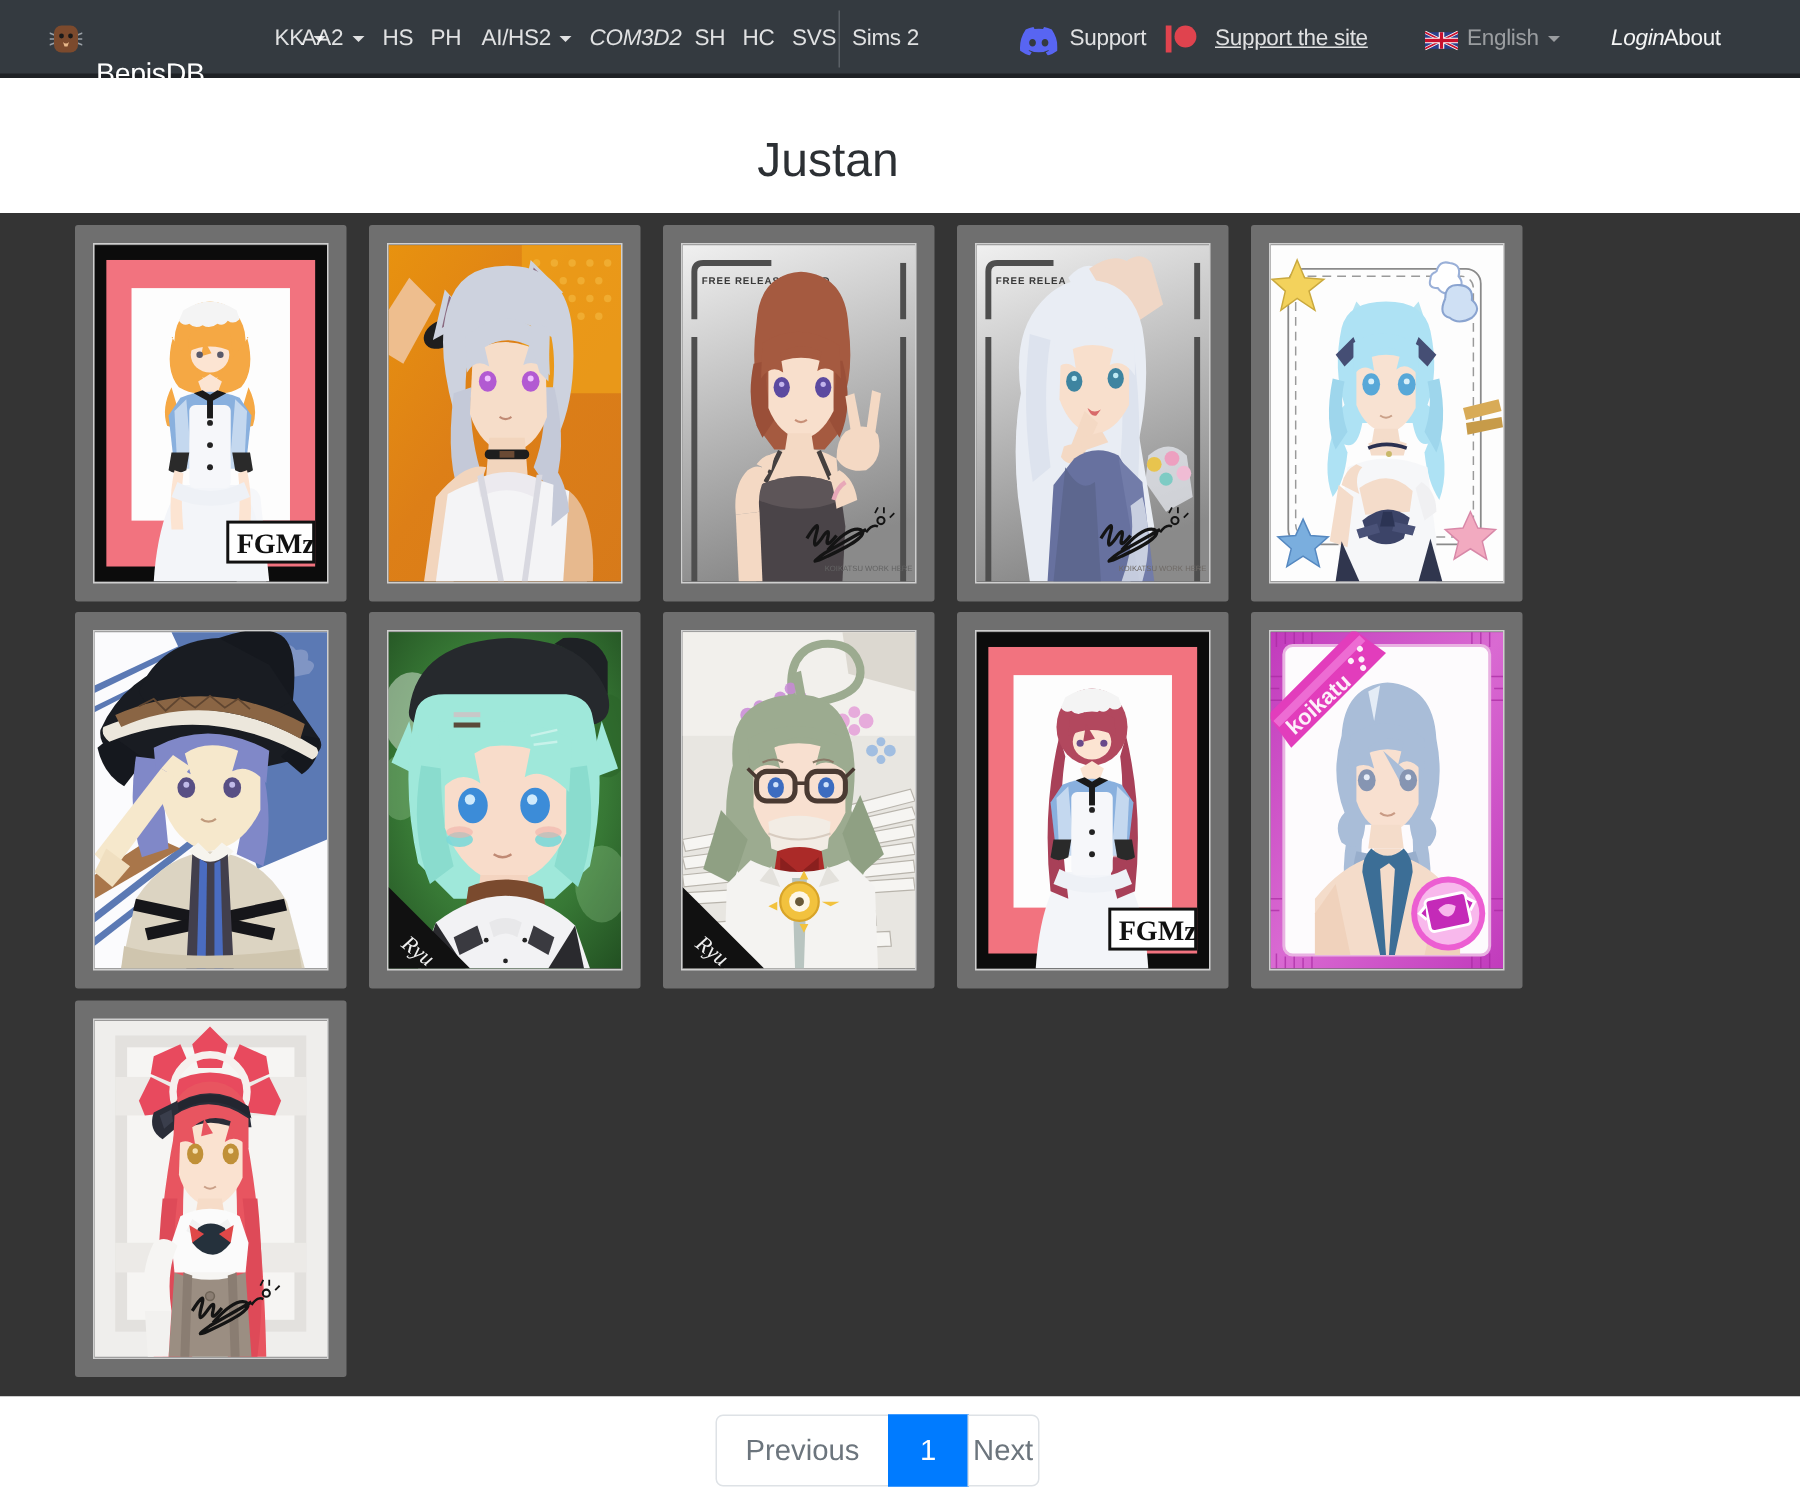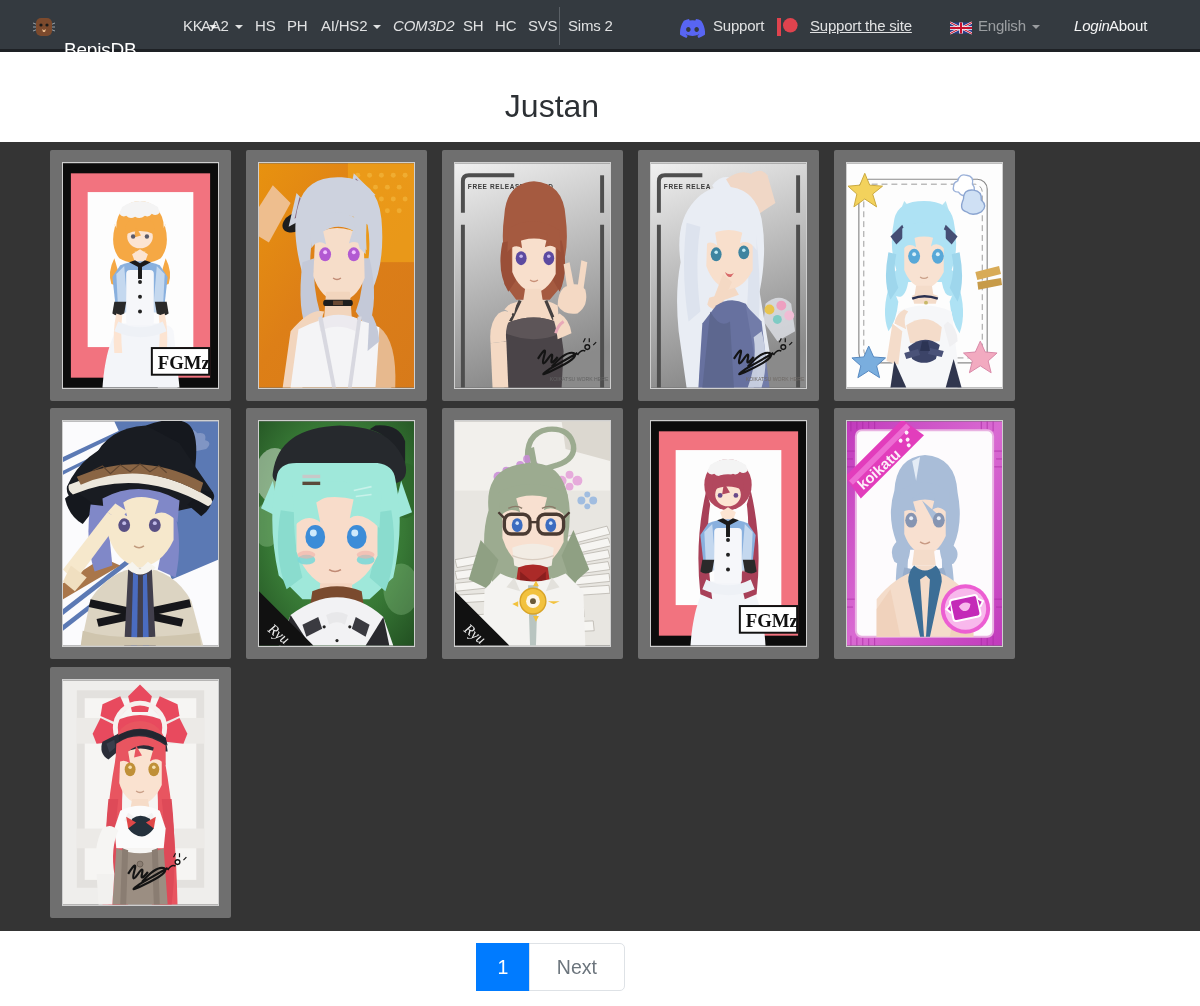--- a/index.html
+++ b/index.html
@@ -26,21 +26,21 @@
   #darkzone { position:absolute; left:0; top:142px; width:1200px; height:789px; background:#343434; }
   .tile { position:absolute; width:181px; height:251px; background:#6f6f6f; border-radius:2px; }
   .tile svg { position:absolute; left:12px; top:12px; width:157px; height:227px;
               border:1px solid #cfcfcf; }
   
   #pagerow { position:absolute; left:0; top:931px; width:1200px; height:75px; background:#fff; }
   #pager { position:absolute; left:477px; top:12px; height:48px; display:flex; }
   .pg { font-size:19.5px; line-height:24px; padding:11px 19px; border:1px solid #dee2e6;
         background:#fff; color:#6c757d; }
   .pg.prev { border-radius:5px 0 0 5px; }
-  .pg.next { border-radius:0 5px 5px 0; margin-left:-1px; padding:11px 27px; }
+  .pg.next { border-radius:0 5px 5px 0; margin-left:-1px; padding:11px 3px; }
   .pg.cur { background:#007bff; border-color:#007bff; color:#fff; margin-left:-1px; padding:11px 20.5px; }
 </style>
 </head>
 <body>
 <div id="page">
 
   <div id="nav">
       <span style="position:absolute;left:0;top:49px;width:1200px;height:3px;background:#1e2125;"></span>
     <span class="nv" style="left:33px; top:2px;">
       <svg width="22" height="22" viewBox="0 0 22 22" style="vertical-align:-5px">
@@ -651,17 +651,18 @@
       <path d="M106 192 q4 -6 8 -4" stroke-width="1.6"></path>
       <circle cx="116" cy="184" r="2.4" stroke-width="1.4"></circle>
       <path d="M112 179 l2 -4 M118 179 l0 -4 M122 182 l3 -3" stroke-width="1.2"></path>
     </g>
   </svg>
   </div>
   </div>
 
   <div id="pagerow">
     <div id="pager">
+      <span class="pg prev">Previous</span>
       <span class="pg cur">1</span>
       <span class="pg next">Next</span>
     </div>
   </div>
 </div>
 
 </body></html>

